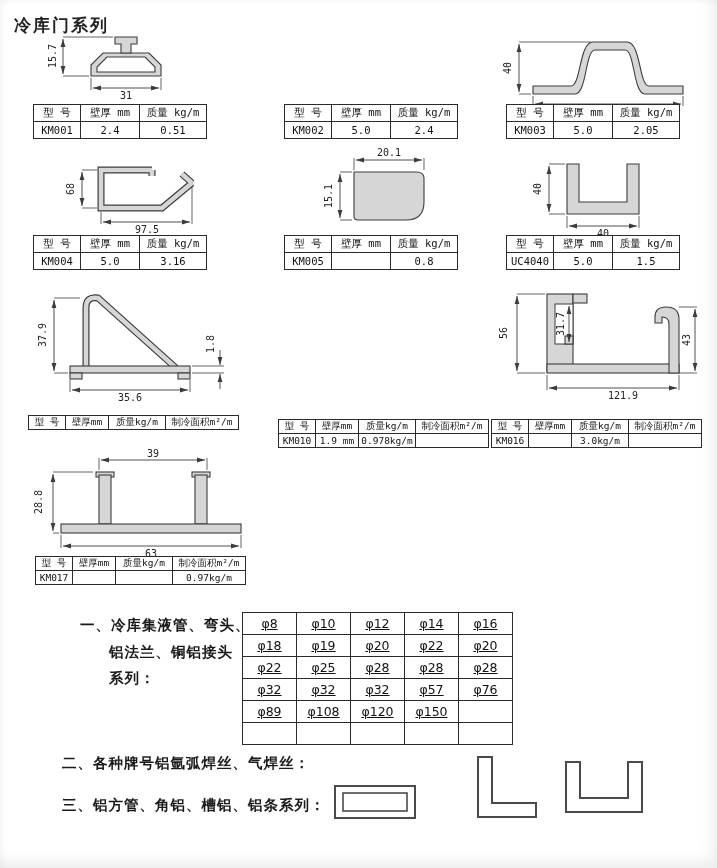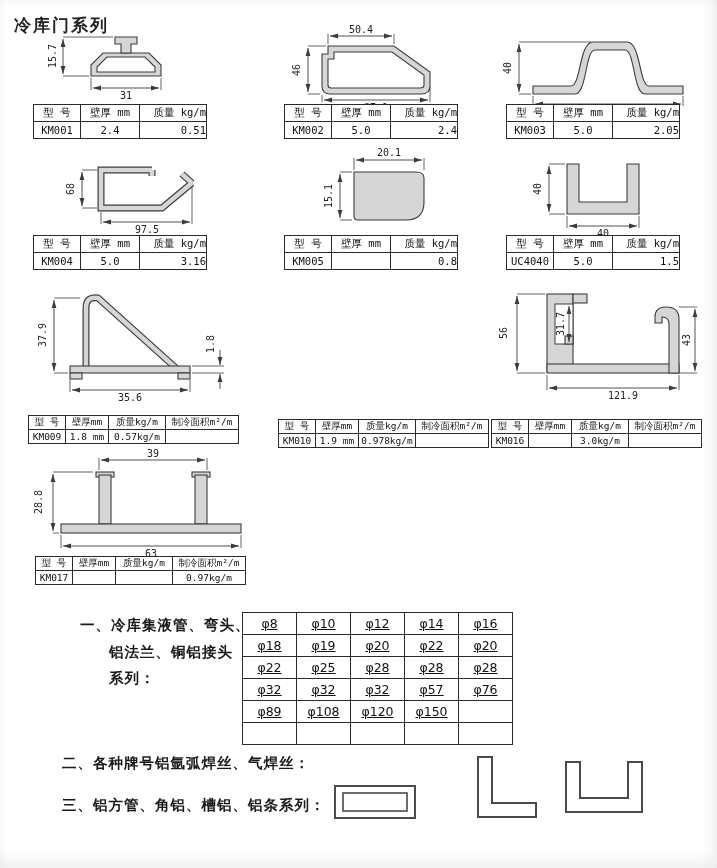--- a/index.html
+++ b/index.html
@@ -12,21 +12,21 @@
   .dim{position:absolute;font-size:10px;color:#222;font-family:"DejaVu Sans Mono",monospace;
        transform:translate(-50%,-50%);white-space:nowrap;}
   .dimv{transform:translate(-50%,-50%) rotate(-90deg);}
   .spec{position:absolute;border-collapse:collapse;table-layout:fixed;background:#fff;color:#111;
         font-family:"DejaVu Sans Mono",monospace;}
   .spec th,.spec td{border:1.2px solid #2a2a2a;font-weight:normal;text-align:center;padding:0;overflow:hidden;}
   .spec3{width:170px;font-size:10.5px;}
   .spec3 th,.spec3 td{height:16px;}
   .spec3 th:nth-child(1),.spec3 td:nth-child(1){width:46px;}
   .spec3 th:nth-child(2),.spec3 td:nth-child(2){width:58px;}
-  .spec3 th:nth-child(3),.spec3 td:nth-child(3){width:66px;text-align:right;}
+  .spec3 th:nth-child(3),.spec3 td:nth-child(3){width:66px;}
   .spec4{width:206px;font-size:9.5px;}
   .spec4 th,.spec4 td{height:13px;}
   .spec4 th:nth-child(1),.spec4 td:nth-child(1){width:36px;}
   .spec4 th:nth-child(2),.spec4 td:nth-child(2){width:42px;}
   .spec4 th:nth-child(3),.spec4 td:nth-child(3){width:56px;}
   .spec4 th:nth-child(4),.spec4 td:nth-child(4){width:72px;}
   .phit{position:absolute;left:242px;top:612px;width:257px;border-collapse:collapse;table-layout:fixed;
         font-size:12.5px;color:#111;text-decoration:underline;}
   .phit td{border:1.3px solid #2a2a2a;height:19px;text-align:center;width:51px;}
   .sect{position:absolute;font-weight:bold;font-size:14.5px;color:#1a1a1a;letter-spacing:1px;white-space:nowrap;}
@@ -76,32 +76,20 @@
         <th>质量  kg/m</th>
         </tr>
     <tr>
           <td>KM001</td>
         <td>2.4</td>
         <td>0.51</td>
         </tr>
   </tbody>
     </table>
 
-  <div class="cell" style="left:282px;top:24px;width:185px;height:92px">
-    <svg width="185" height="92">
-      <path class="ring" d="M40,30 L46,30 L46,22 L112,22 L148,48 L148,62 Q148,70 139,70 L48,70 Q40,70 40,62 Z M46,35 L52,35 L52,28 L110,28 L142,51 L142,61 Q142,64 138,64 L49,64 Q46,64 46,61 Z"></path>
-      <path class="xl" d="M46,20 V10 M112,20 V10 M26,22 H44 M26,70 H38 M40,71 V78 M148,63 V78"></path>
-      <line class="dl" x1="48" y1="12" x2="110" y2="12" marker-start="url(#ma)" marker-end="url(#ma)"></line>
-      <line class="dl" x1="26" y1="24" x2="26" y2="68" marker-start="url(#ma)" marker-end="url(#ma)"></line>
-      <line class="dl" x1="42" y1="76" x2="146" y2="76" marker-start="url(#ma)" marker-end="url(#ma)"></line>
-    </svg>
-    <span class="dim" style="left:79px;top:5px">50.4</span>
-    <span class="dim dimv" style="left:14px;top:46px">46</span>
-    <span class="dim" style="left:94px;top:83px">87.1</span>
-  </div>
   <table class="spec spec3" style="left:284px;top:104px">
       <tbody>
     <tr>
           <th>型  号</th>
         <th>壁厚  mm</th>
         <th>质量  kg/m</th>
         </tr>
     <tr>
           <td>KM002</td>
         <td>5.0</td>
@@ -228,26 +216,20 @@
     <span class="dim" style="left:112px;top:121px">35.6</span>
     <span class="dim dimv" style="left:192px;top:68px">1.8</span>
   </div>
   <table class="spec spec4" style="left:28px;top:415px">
       <tbody>
     <tr>
           <th>型 号</th>
         <th>壁厚mm</th>
         <th>质量kg/m</th>
         <th>制冷面积m²/m</th>
-        </tr>
-    <tr>
-          <td>KM009</td>
-        <td>1.8 mm</td>
-        <td>0.57kg/m</td>
-        <td></td>
         </tr>
   </tbody>
     </table>
 
   <table class="spec spec4" style="left:278px;top:419px">
       <tbody>
     <tr>
           <th>型 号</th>
         <th>壁厚mm</th>
         <th>质量kg/m</th>

